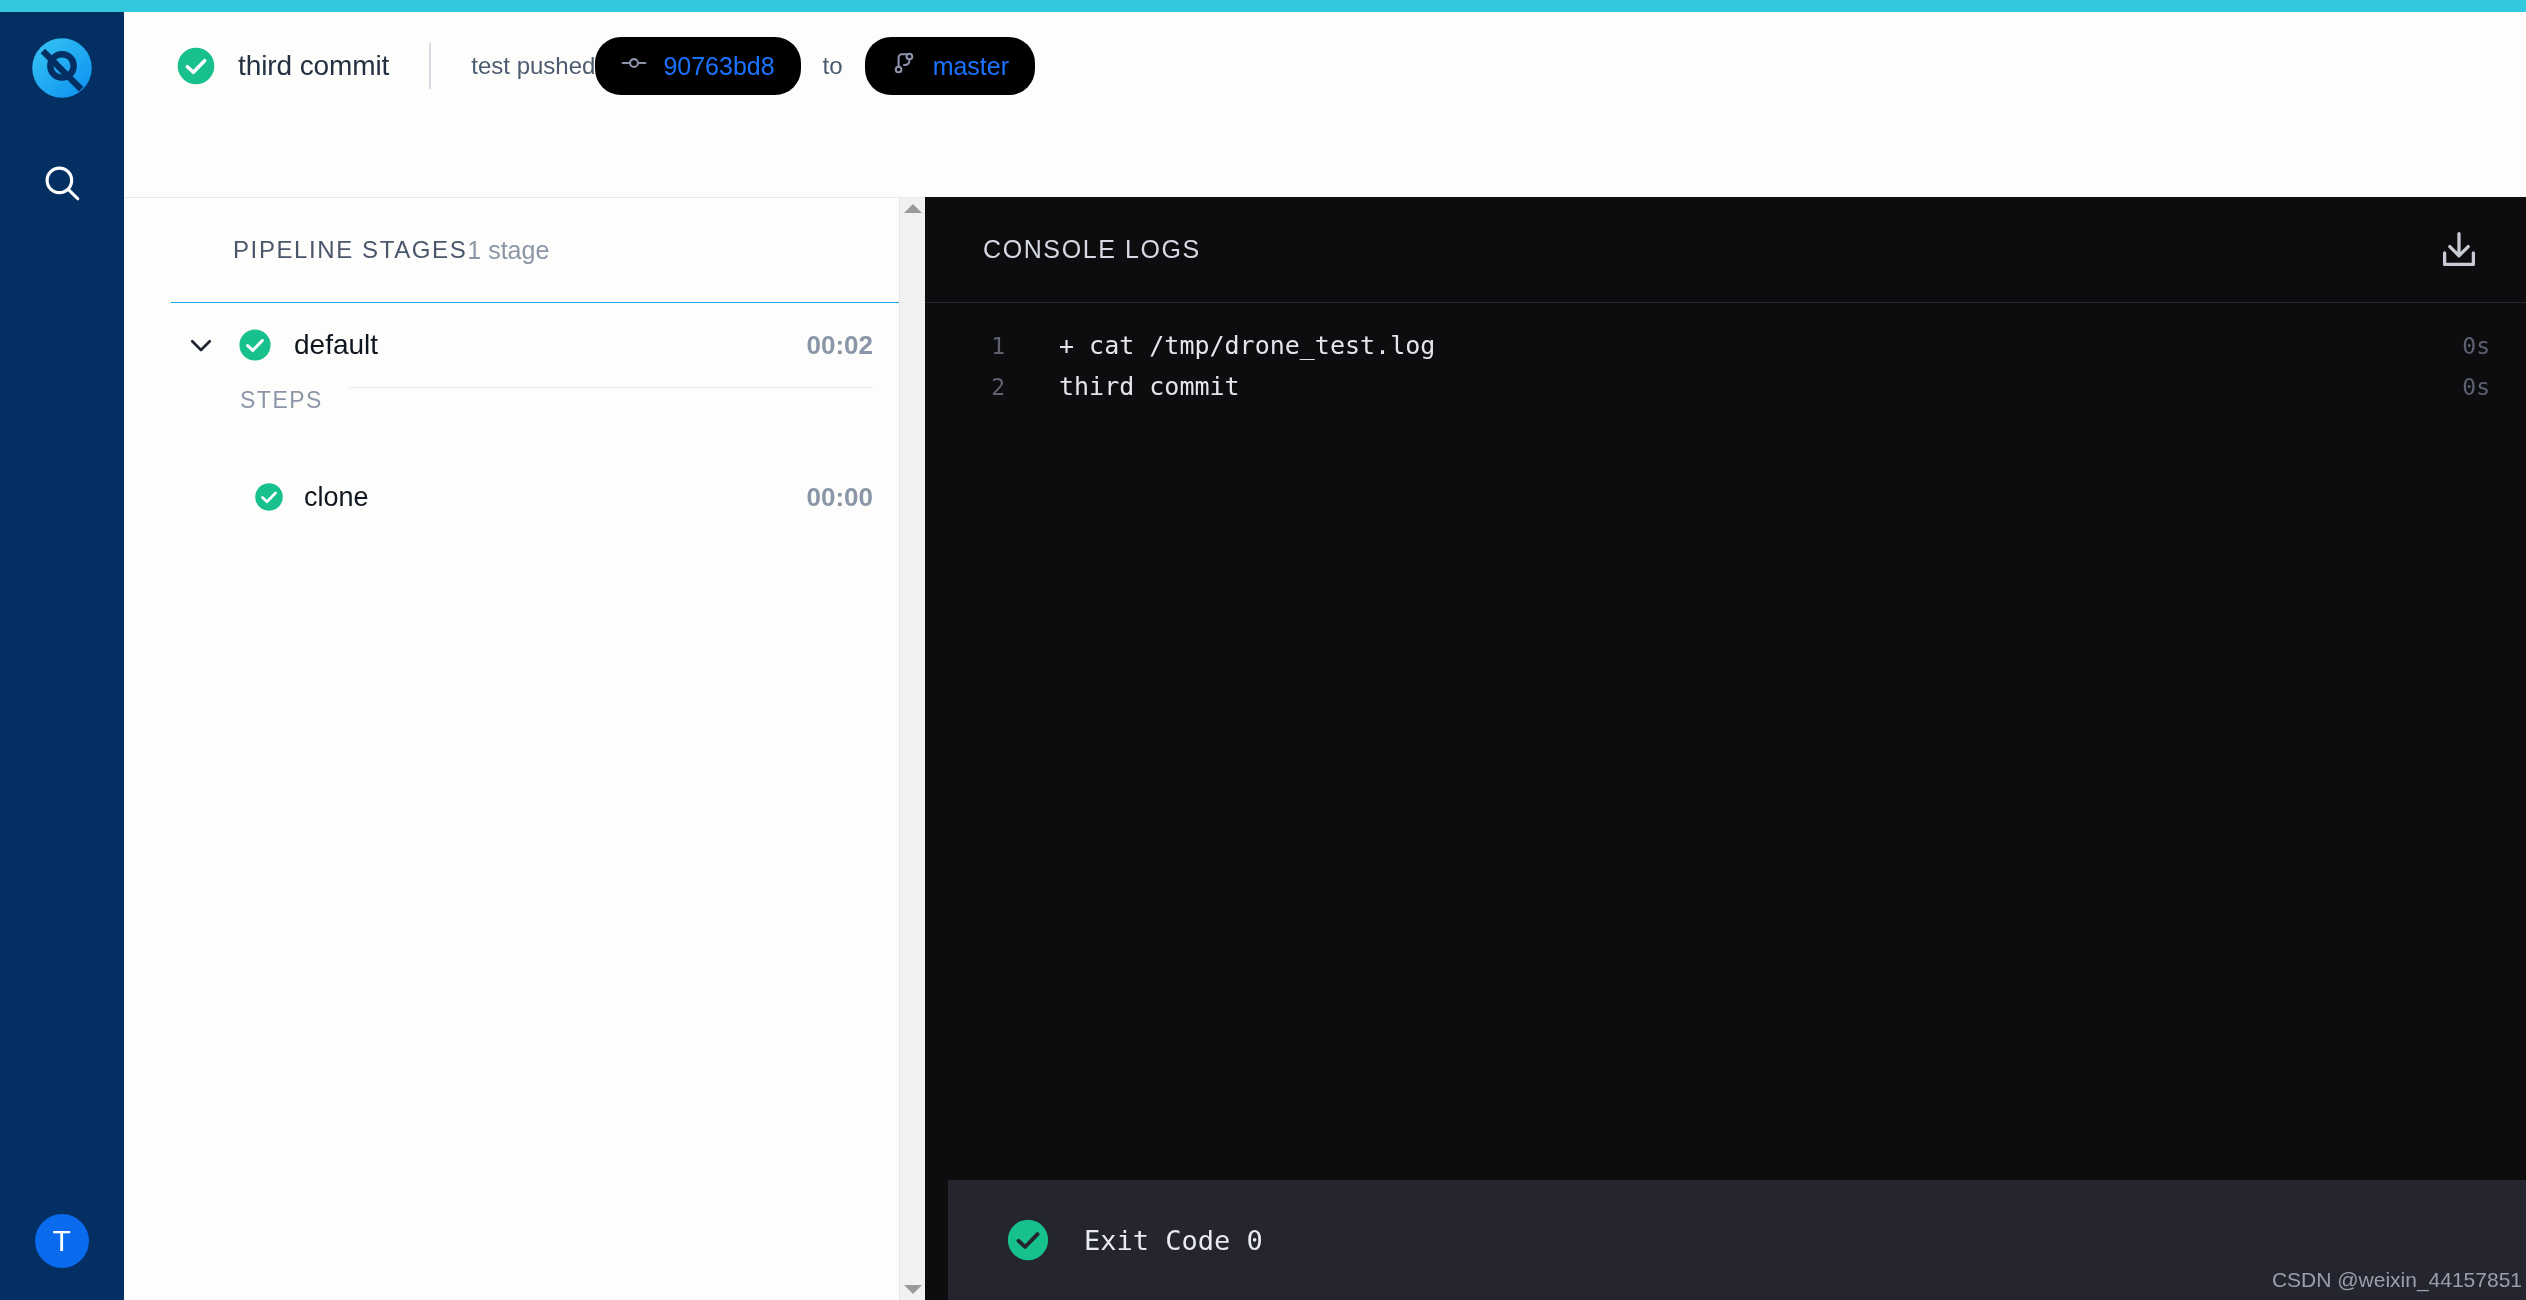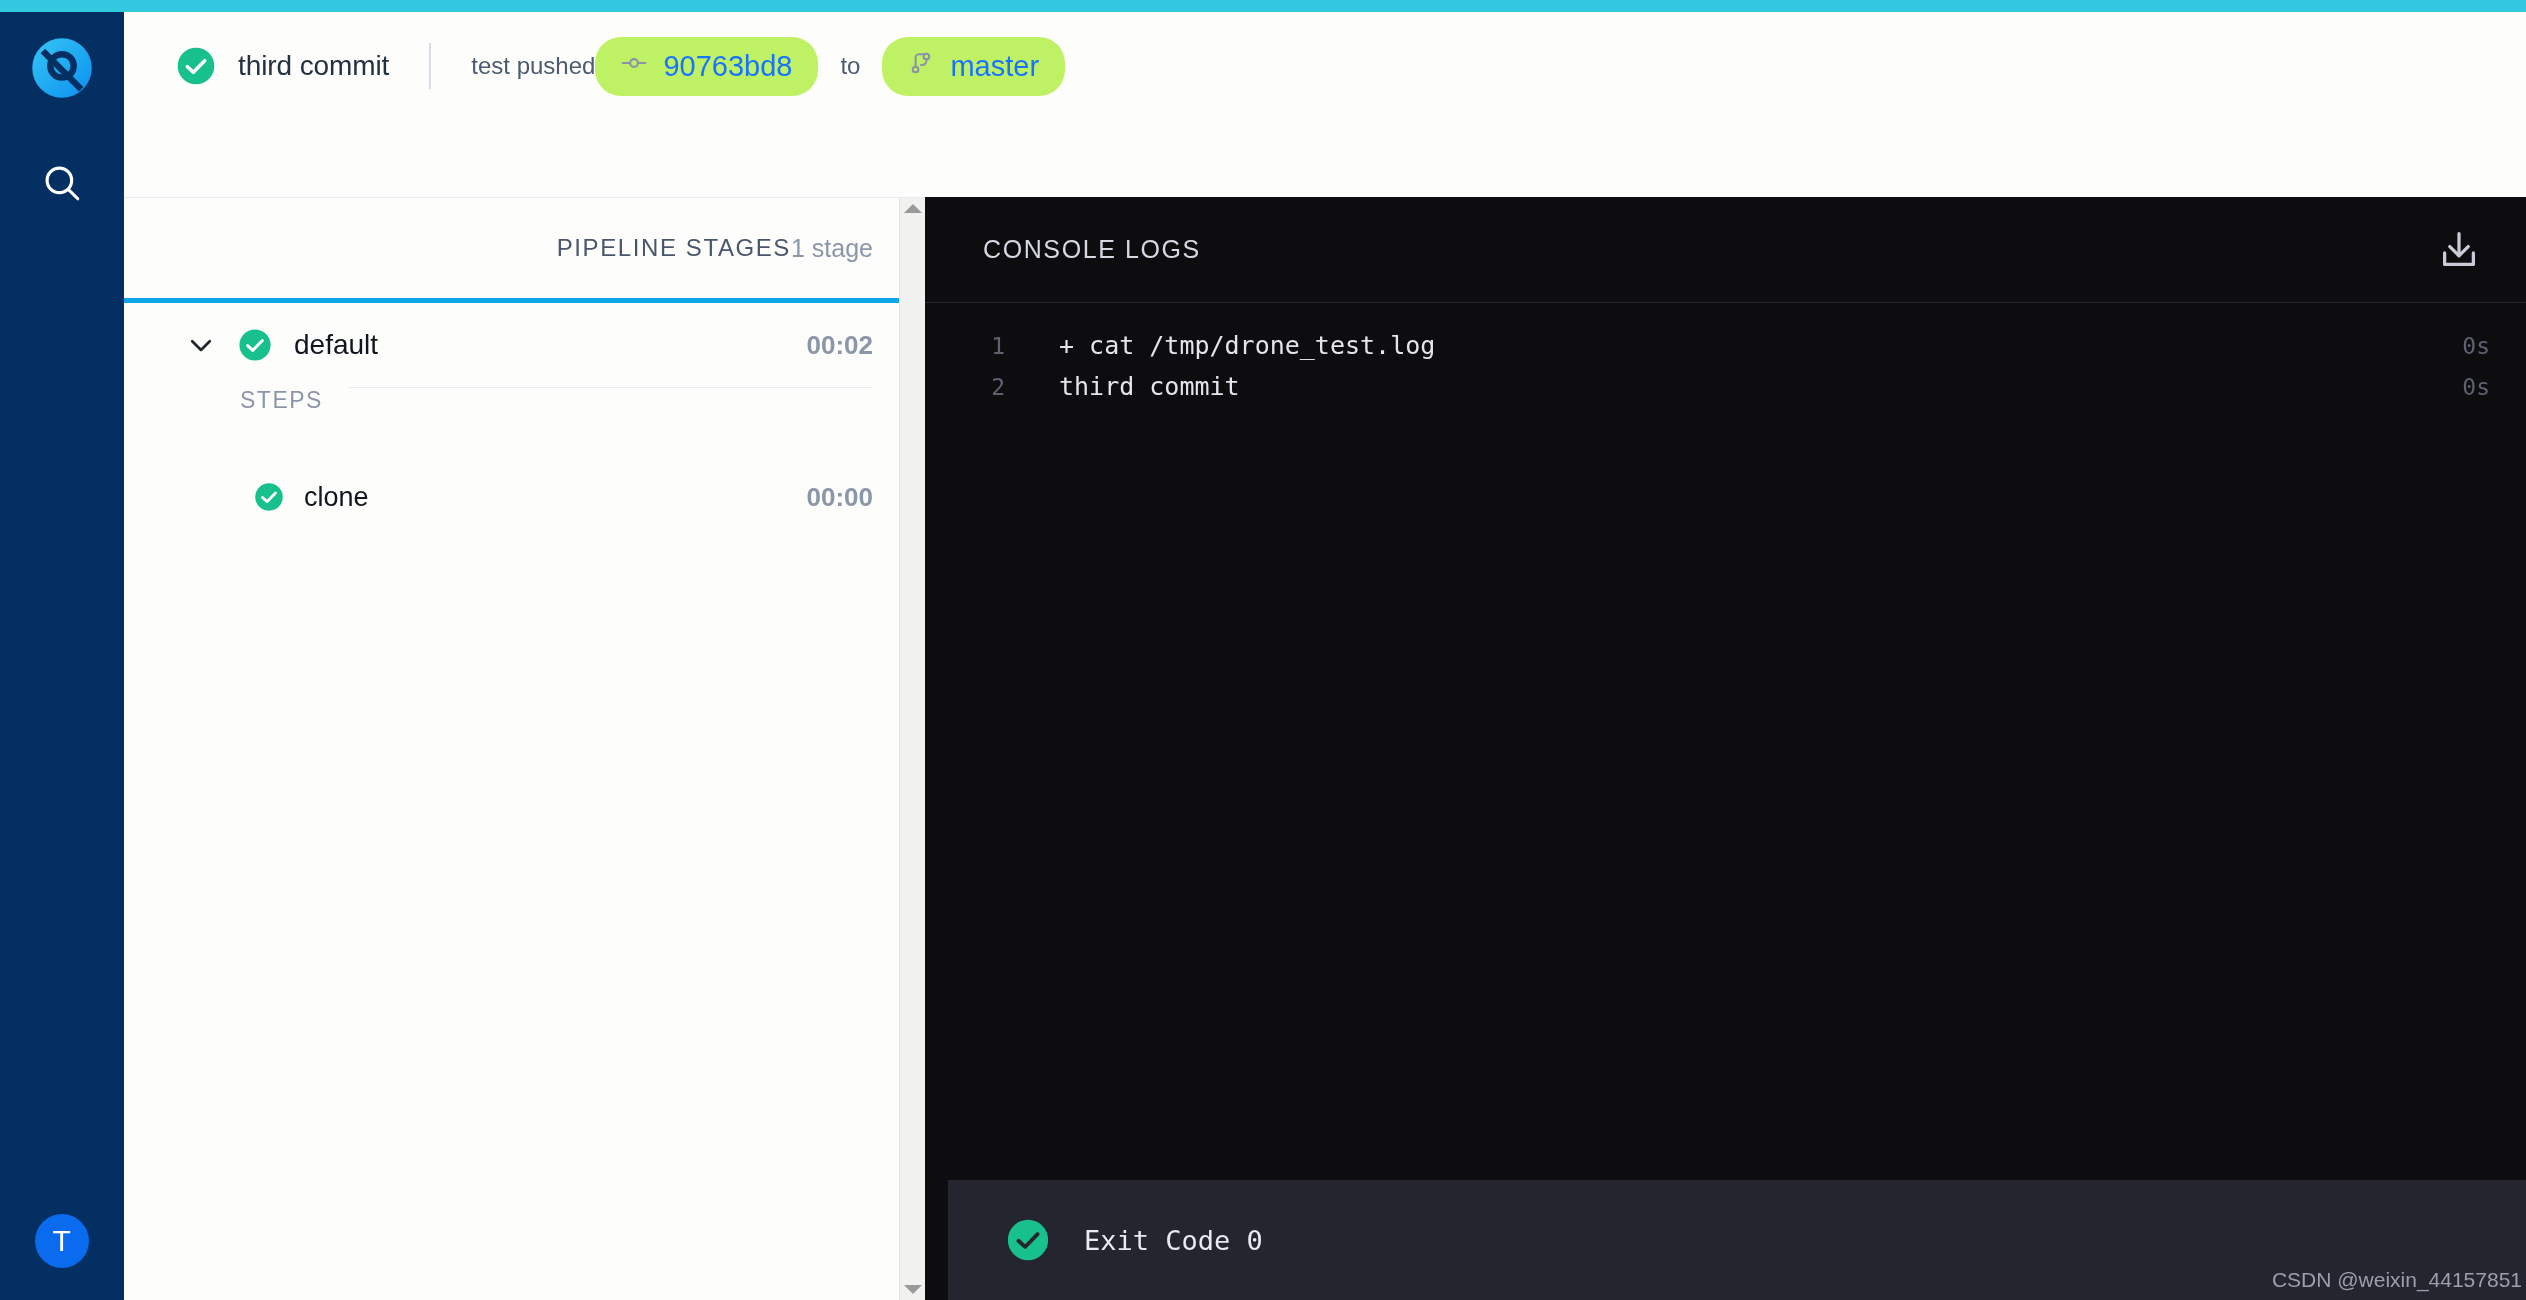--- a/index.html
+++ b/index.html
@@ -133,24 +133,24 @@
     margin: 0 40px 0 40px;
   }
   .pushed-by {
     font-size: 24px;
     color: #4c5b70;
   }
   .chip {
     display: inline-flex;
     align-items: center;
     gap: 16px;
-    background: #bef264;
+    background: #000000;
     border-radius: 26px;
     padding: 13px 26px;
-    font-size: 29px;
+    font-size: 25px;
     color: #1a73ff;
     cursor: pointer;
   }
   .chip svg { flex: 0 0 auto; }
   .to-word {
     font-size: 24px;
     color: #4c5b70;
     margin: 0 22px;
   }
 
@@ -168,23 +168,24 @@
     display: flex;
     flex-direction: column;
     background: #fdfdfb;
     border-top: 1px solid #e9eaee;
     position: relative;
   }
   .stages-head {
     flex: 0 0 105px;
     display: flex;
     align-items: center;
-    justify-content: flex-end;
+    justify-content: flex-start;
     padding: 0 52px 0 62px;
-    border-bottom: 5px solid #0ea5e9;
+    border-bottom: 1px solid #0ea5e9;
+    margin-left: 47px;
   }
   .stages-head-title {
     font-size: 24px;
     letter-spacing: 1.6px;
     color: #49566b;
   }
   .stages-head-count {
     font-size: 25px;
     color: #8b97a8;
   }

